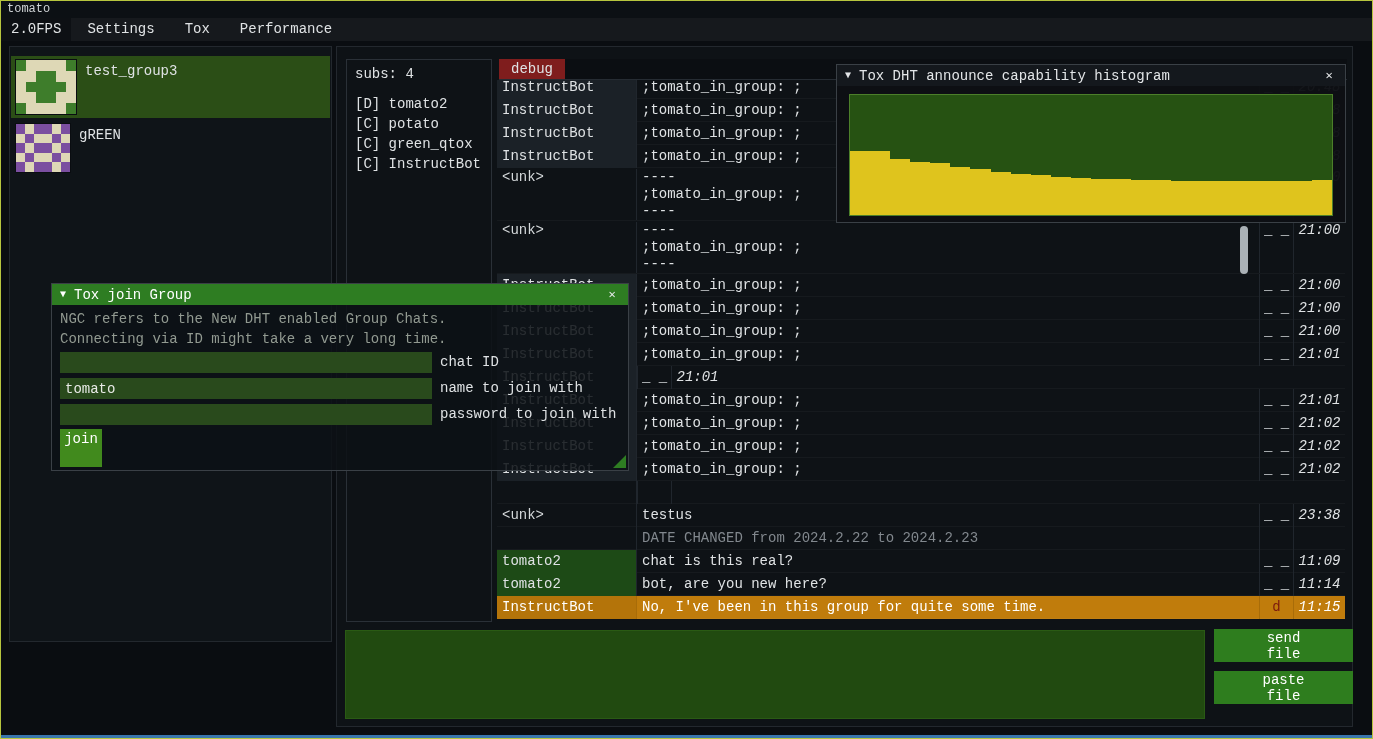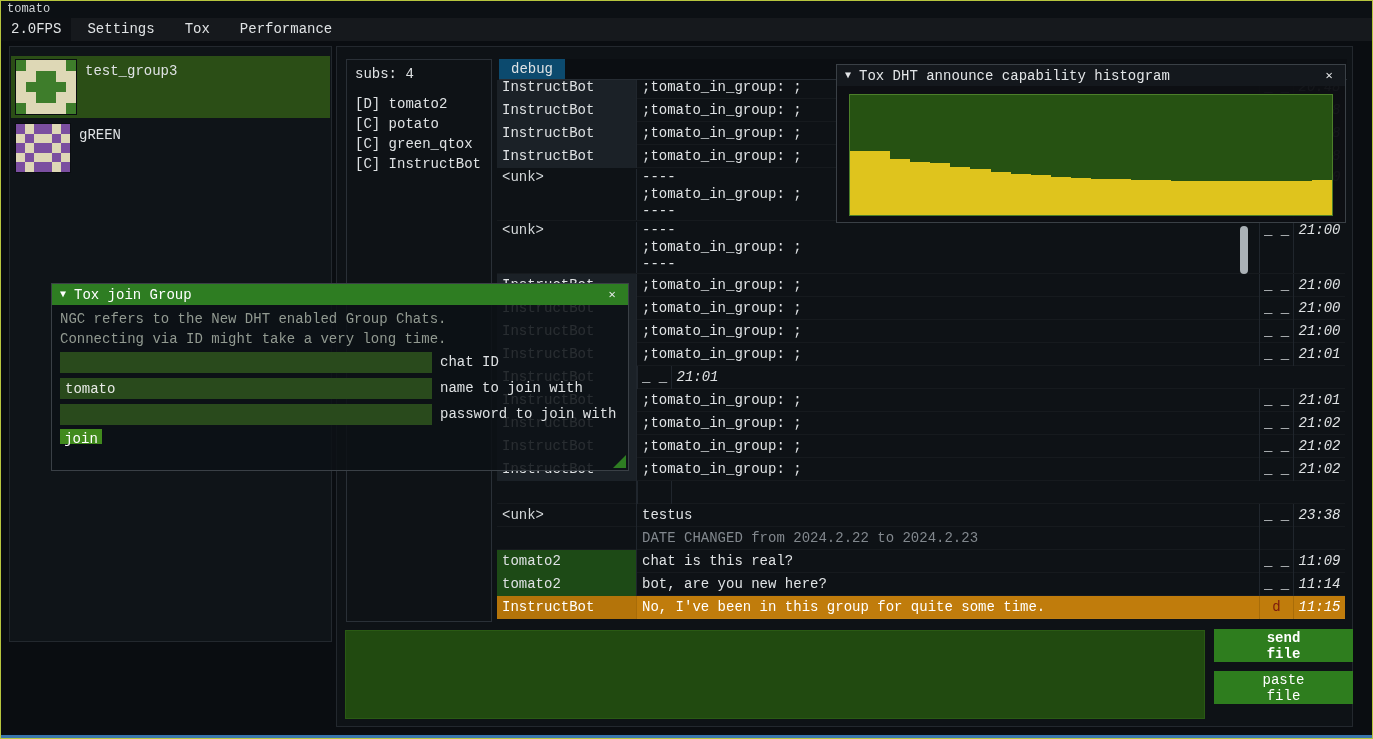--- a/index.html
+++ b/index.html
@@ -31,21 +31,21 @@
   
   .chat-window { position:absolute; left:335px; top:45px; width:1017px; height:681px;
                  background:#0e1216; border:1px solid #23282e; }
   .subs-panel { position:absolute; left:9px; top:12px; width:146px; height:563px;
                 border:1px solid #2a3037; background:#0e1216; padding:6px 8px; }
   .subs-header { margin-bottom:12px; }
   .sub-item { line-height:20px; white-space:pre; }
 
   .tabbar { position:absolute; left:162px; top:12px; width:848px; height:21px;
             background:#0b0e12; border-bottom:1px solid #262c33; }
-  .tab { display:inline-block; height:20px; line-height:20px; padding:0 12px; background:#0c4a6e; }
+  .tab { display:inline-block; height:20px; line-height:20px; padding:0 12px; background:#7f1d1d; }
 
   .chat-log { position:absolute; left:160px; top:33px; width:848px; height:540px; overflow:hidden; }
   .crow { display:flex; min-height:23px; box-shadow:inset 0 -1px 0 rgba(255,255,255,0.035); }
   .chat-log .crow:first-child { margin-top:-4px; }
   .cell { line-height:23px; white-space:pre; overflow:hidden; }
   .cell.name  { width:140px; padding-left:5px; border-right:1px solid #20262d; }
   .cell.msg   { flex:1; padding-left:5px; }
   .cell.flags { width:34px; border-left:1px solid #20262d; text-align:center; }
   .cell.time  { width:52px; border-left:1px solid #20262d; text-align:center;font-style:italic; }
   .crow.multi { padding:1px 0; }
@@ -61,41 +61,41 @@
 
   .chat-scrollbar { position:absolute; left:903px; top:179px; width:8px; height:48px;
                     background:#aab1b6; border-radius:4px; z-index:5; }
 
   .chat-input { position:absolute; left:8px; top:583px; width:860px; height:89px;
                 background:#214a10; border:1px solid #2a5a14; color:#fff; resize:none;
                 font-family:inherit; font-size:inherit; padding:4px 6px; outline:none; }
   .file-btn { position:absolute; left:877px; width:139px; height:33px; background:#2e7d1e;
               color:#fff; display:flex; align-items:center; justify-content:center;
               text-align:center; white-space:pre-line; line-height:16px; }
-  .file-btn.send { top:582px;font-weight:bold; }
+  .file-btn.send { top:582px; }
   .file-btn.paste { top:624px; }
 
   
   .fwin { position:absolute; border:1px solid #3a4046; }
   .ftitle { height:21px; display:flex; align-items:center; padding:0 8px; color:#fff; }
   .collapse-arrow { font-size:10px; width:14px; }
   .wtitle { flex:1; }
   .close { width:16px; text-align:center; font-size:12px; color:#e8eaec; }
 
   .join-win { left:50px; top:282px; width:578px; height:188px;
               background:rgba(13,17,22,0.87); z-index:30; }
   .join-win .ftitle { background:#2e7d22; }
   .jinfo { position:absolute; left:8px; color:#929a91; white-space:pre; }
   .jinfo.l1 { top:27px; } .jinfo.l2 { top:47px; }
   .jinput { position:absolute; left:8px; width:372px; height:21px; background:#294a1c;
             border:none; outline:none; color:#e8eae6; font-family:inherit; font-size:inherit;
             padding:0 5px; }
   .jlabel { position:absolute; left:388px; line-height:21px; white-space:pre; }
   .row1 { top:68px; } .row2 { top:94px; } .row3 { top:120px; }
-  .join-btn { position:absolute; left:8px; top:145px; width:42px; height:15px;
+  .join-btn { position:absolute; left:8px; top:145px; width:42px; height:38px;
               background:#418a1d; color:#fff; text-align:center; line-height:21px; }
   .grip { position:absolute; right:2px; bottom:2px; width:0; height:0;
           border-left:13px solid transparent; border-bottom:13px solid #2e7d22; }
 
   .hist-win { left:835px; top:63px; width:510px; height:159px;
               background:rgba(13,16,20,0.97); z-index:20; }
   .hist-win .ftitle { background:#14181d; color:#e3e6e8; }
   .plot { position:absolute; left:12px; top:29px; width:484px; height:122px;
           background:#265212; border:1px solid #4c7f2a; display:flex; align-items:flex-end; }
   .hbar { flex:1; background:#dfc41d; }

